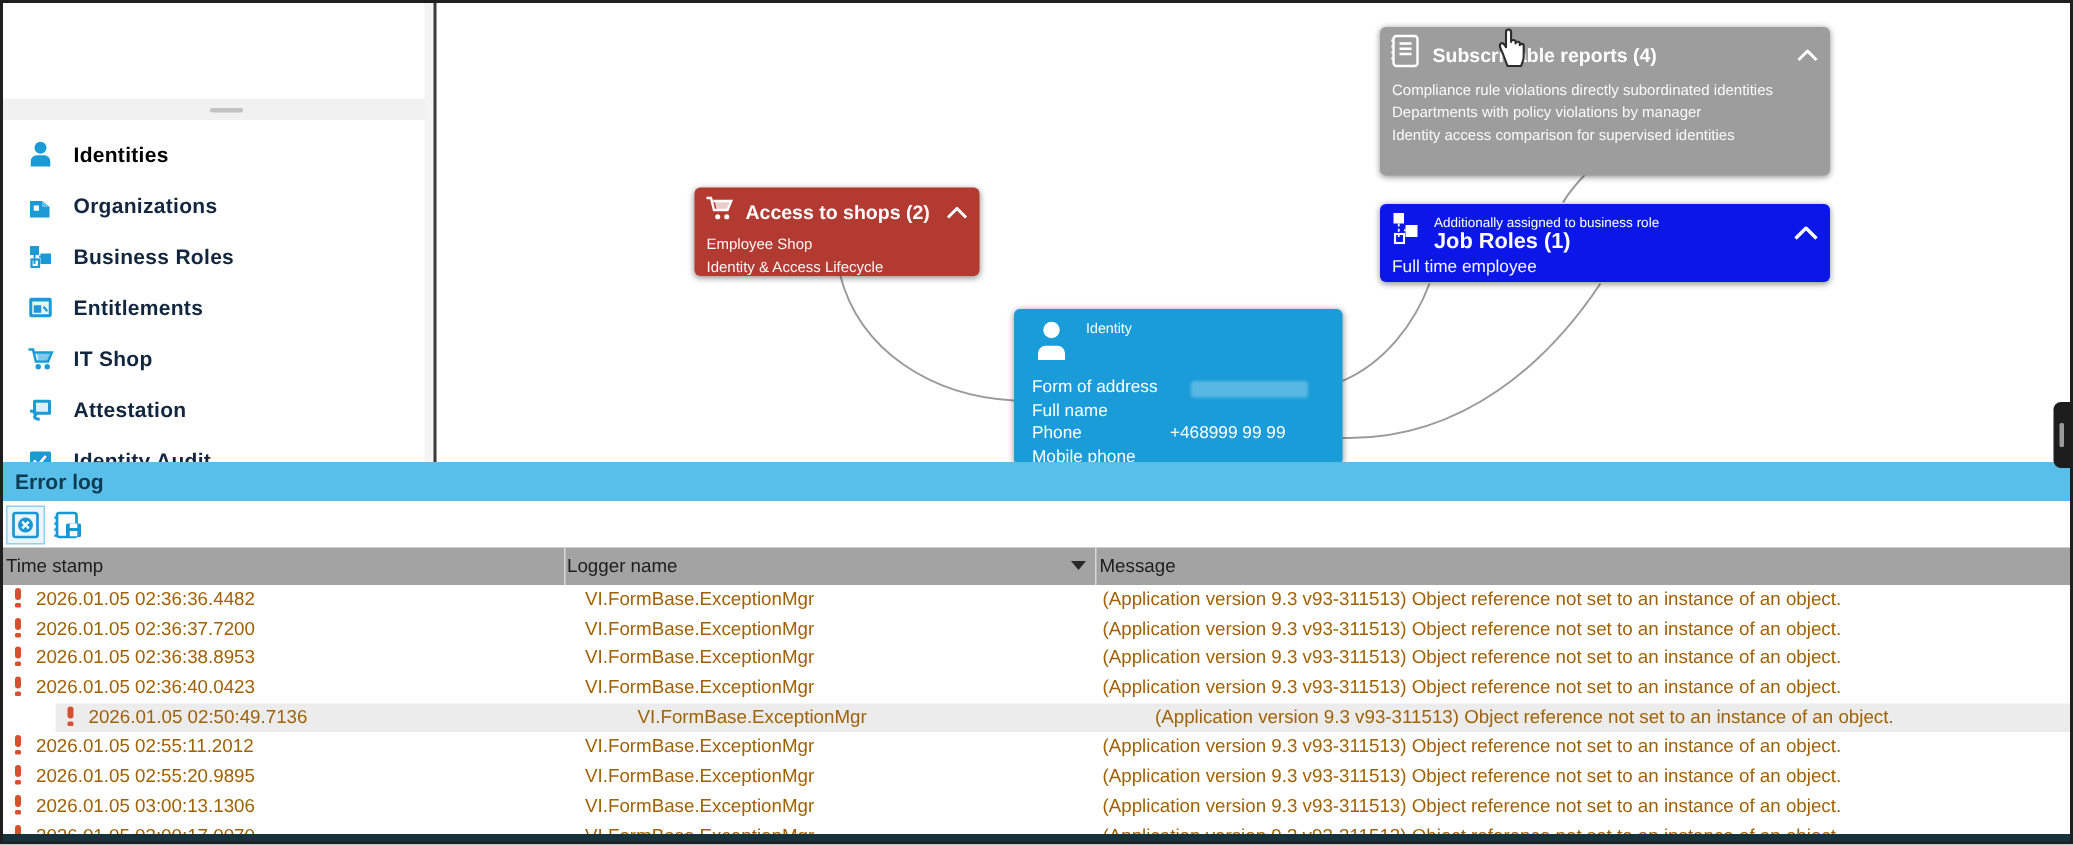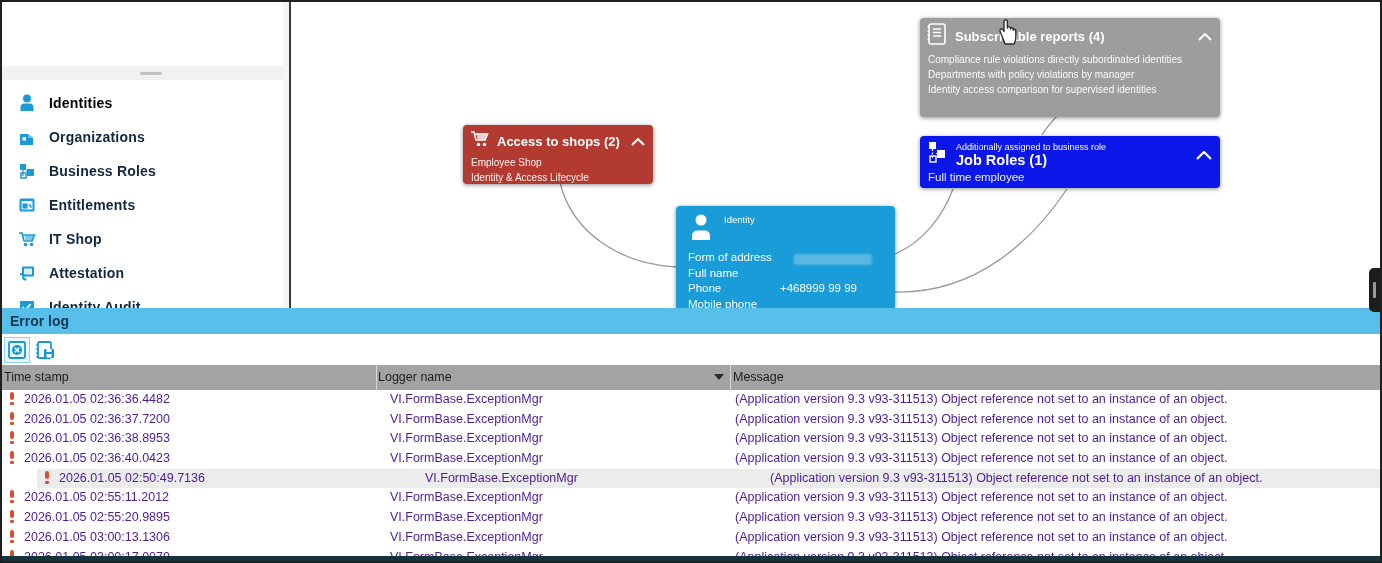--- a/index.html
+++ b/index.html
@@ -49,21 +49,21 @@
 
   .thead{position:absolute;left:2px;top:365px;width:1378px;height:25px;background:#a3a3a3;z-index:10;font-size:12.5px;color:#1d1d1d;}
   .thead .col{position:absolute;top:5px;}
   .col-time-h{left:2px;}
   .col-logger-h{left:376px;}
   .col-msg-h{left:731px;}
   .colsep{position:absolute;top:0;width:1px;height:25px;background:#d8d8d8;}
   .filter-arrow{position:absolute;left:712px;top:9px;width:0;height:0;border-left:5px solid transparent;border-right:5px solid transparent;border-top:6px solid #2a2a2a;cursor:pointer;}
 
   .tbody{position:absolute;left:2px;top:390px;width:1378px;height:166px;overflow:hidden;z-index:9;}
-  .row{position:relative;height:19.7px;font-size:12.5px;color:#4c1d95;white-space:nowrap;}
+  .row{position:relative;height:19.7px;font-size:12.5px;color:#a16207;white-space:nowrap;}
   .row.selected{background:#ececec;margin-left:35px;}
   .row span{position:absolute;top:2px;}
   .c-time{left:22px;}
   .c-logger{left:388px;}
   .c-msg{left:733px;}
   .excl{position:absolute;left:8px;top:4px;width:4px;height:13px;}
   .excl:before{content:"";position:absolute;left:0;top:0;width:4px;height:8px;background:#d4502e;border-radius:2px;}
   .excl:after{content:"";position:absolute;left:0;bottom:0;width:4px;height:3px;background:#d4502e;border-radius:1px;}
 
   .bottombar{position:absolute;left:0;bottom:0;width:1382px;height:7px;background:#16323d;z-index:55;}

